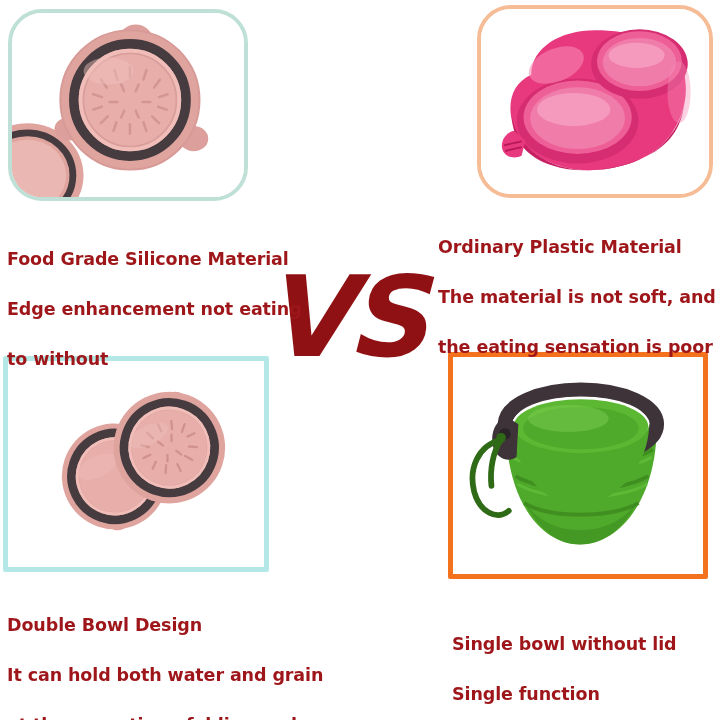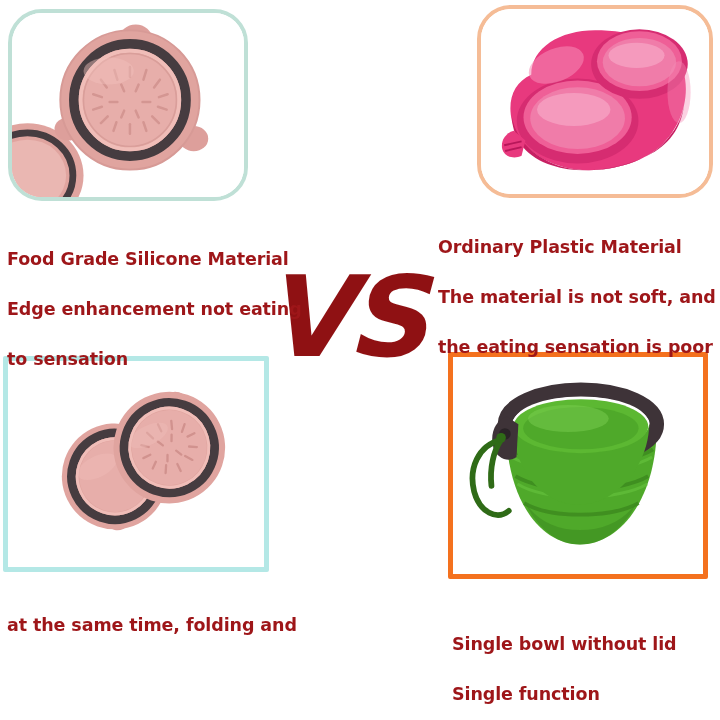--- a/index.html
+++ b/index.html
@@ -279,30 +279,32 @@
       </g>
       <circle cx="50" cy="84" r="5" fill="#2f6b17"></circle>
     </svg>
   </div>
 
   <div class="vs">VS</div>
 
   <div class="textblock tb-tl">
     <span class="tb-line">Food Grade Silicone Material</span>
     <span class="tb-line">Edge enhancement not eating</span>
-    <span class="tb-line">to sensation</span>
+    <span class="tb-line">to without</span>
   </div>
 
   <div class="textblock tb-tr">
     <span class="tb-line">Ordinary Plastic Material</span>
     <span class="tb-line">The material is not soft, and</span>
     <span class="tb-line">the eating sensation is poor</span>
   </div>
 
   <div class="textblock tb-bl">
+    <span class="tb-line">Double Bowl Design</span>
+    <span class="tb-line">It can hold both water and grain</span>
     <span class="tb-line">at the same time, folding and</span>
     
   </div>
 
   <div class="textblock tb-br">
     <span class="tb-line">Single bowl without lid</span>
     <span class="tb-line">Single function</span>
   </div>
 
 </div>

